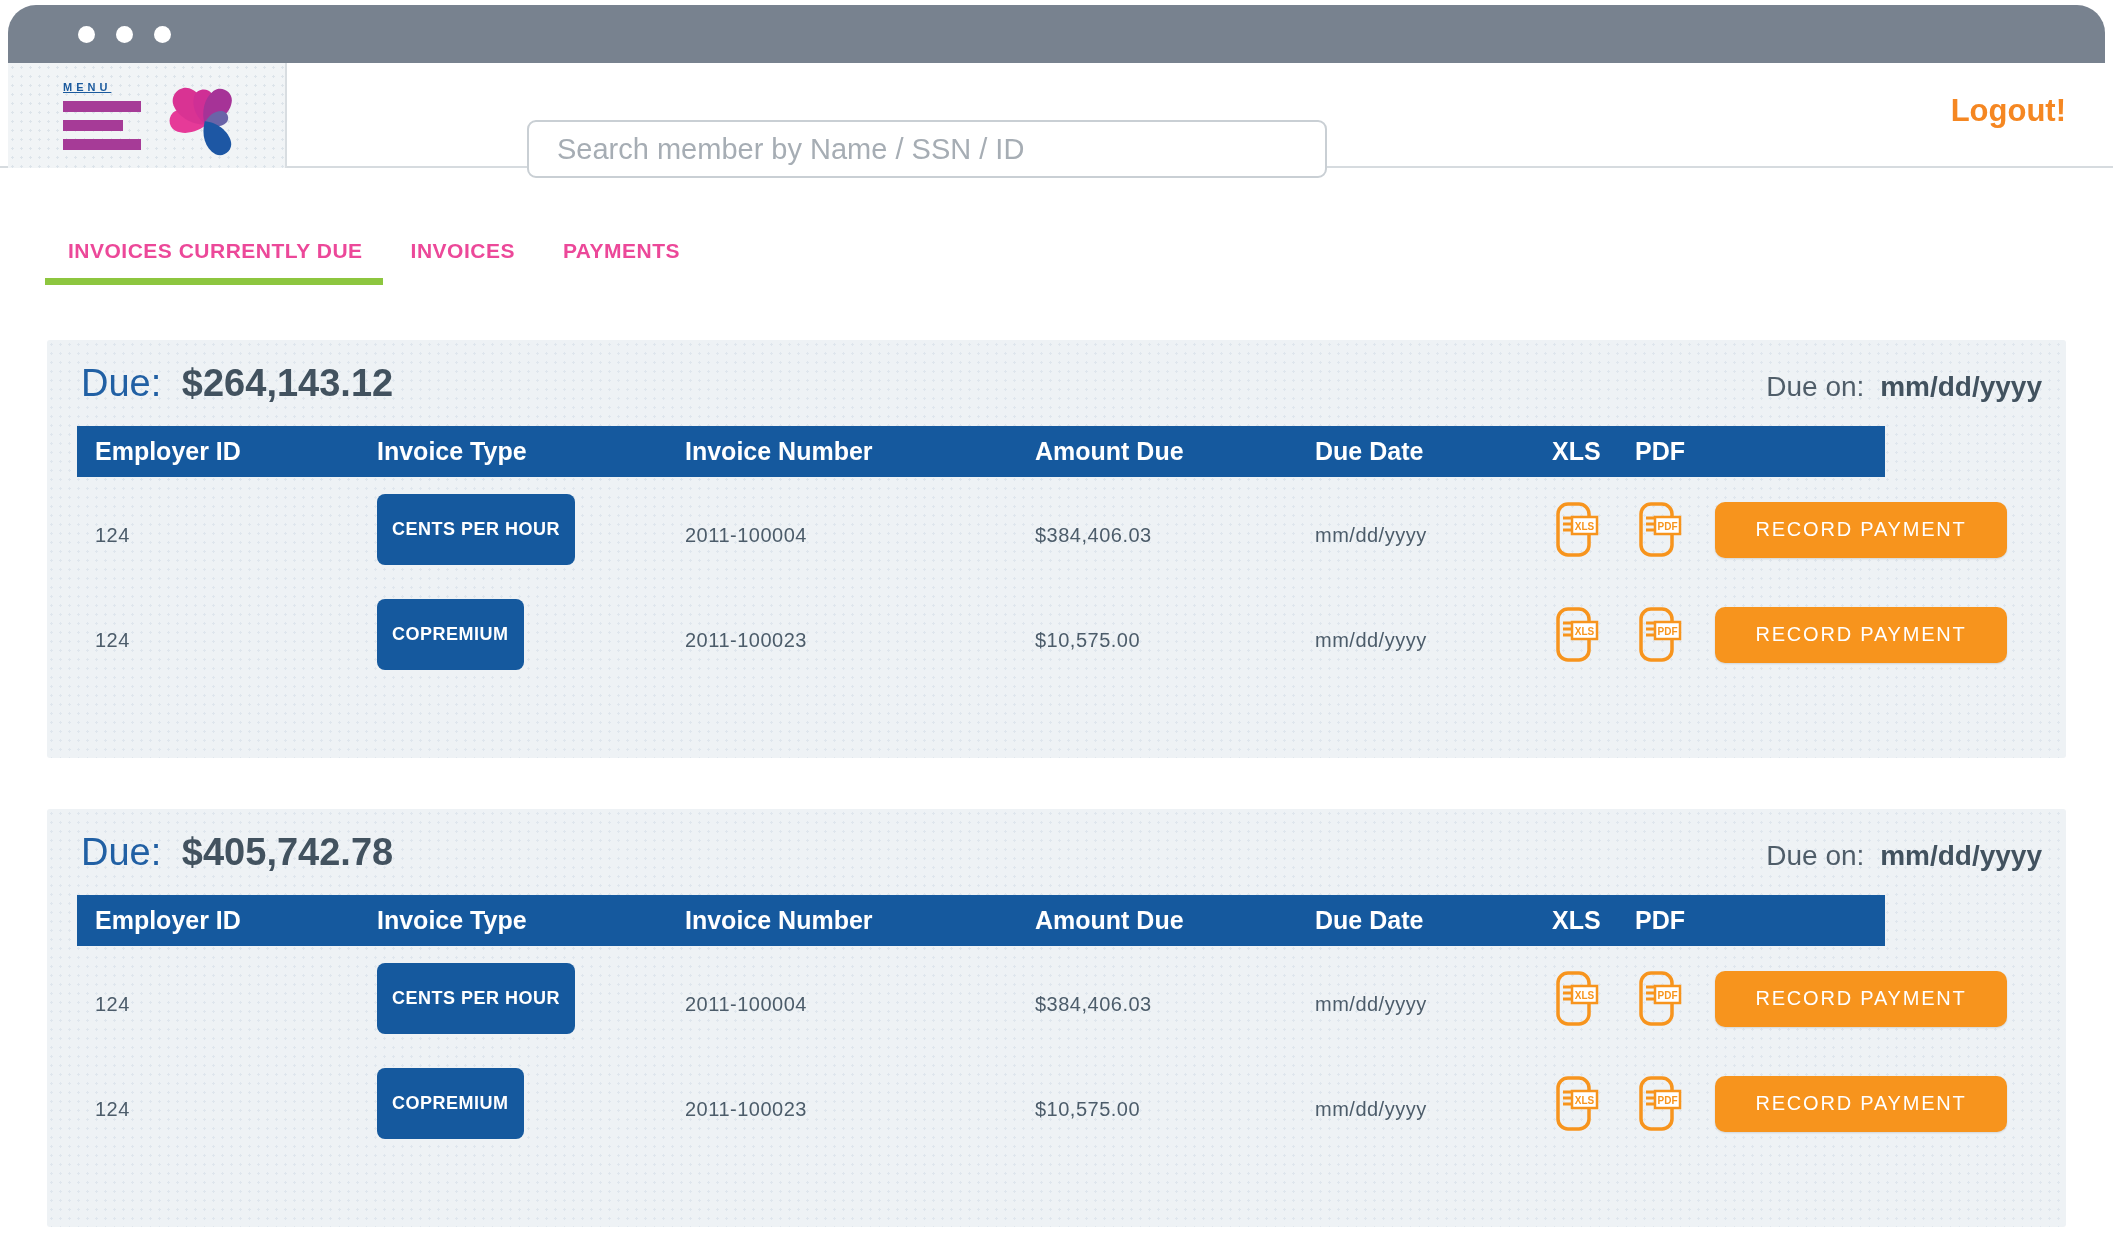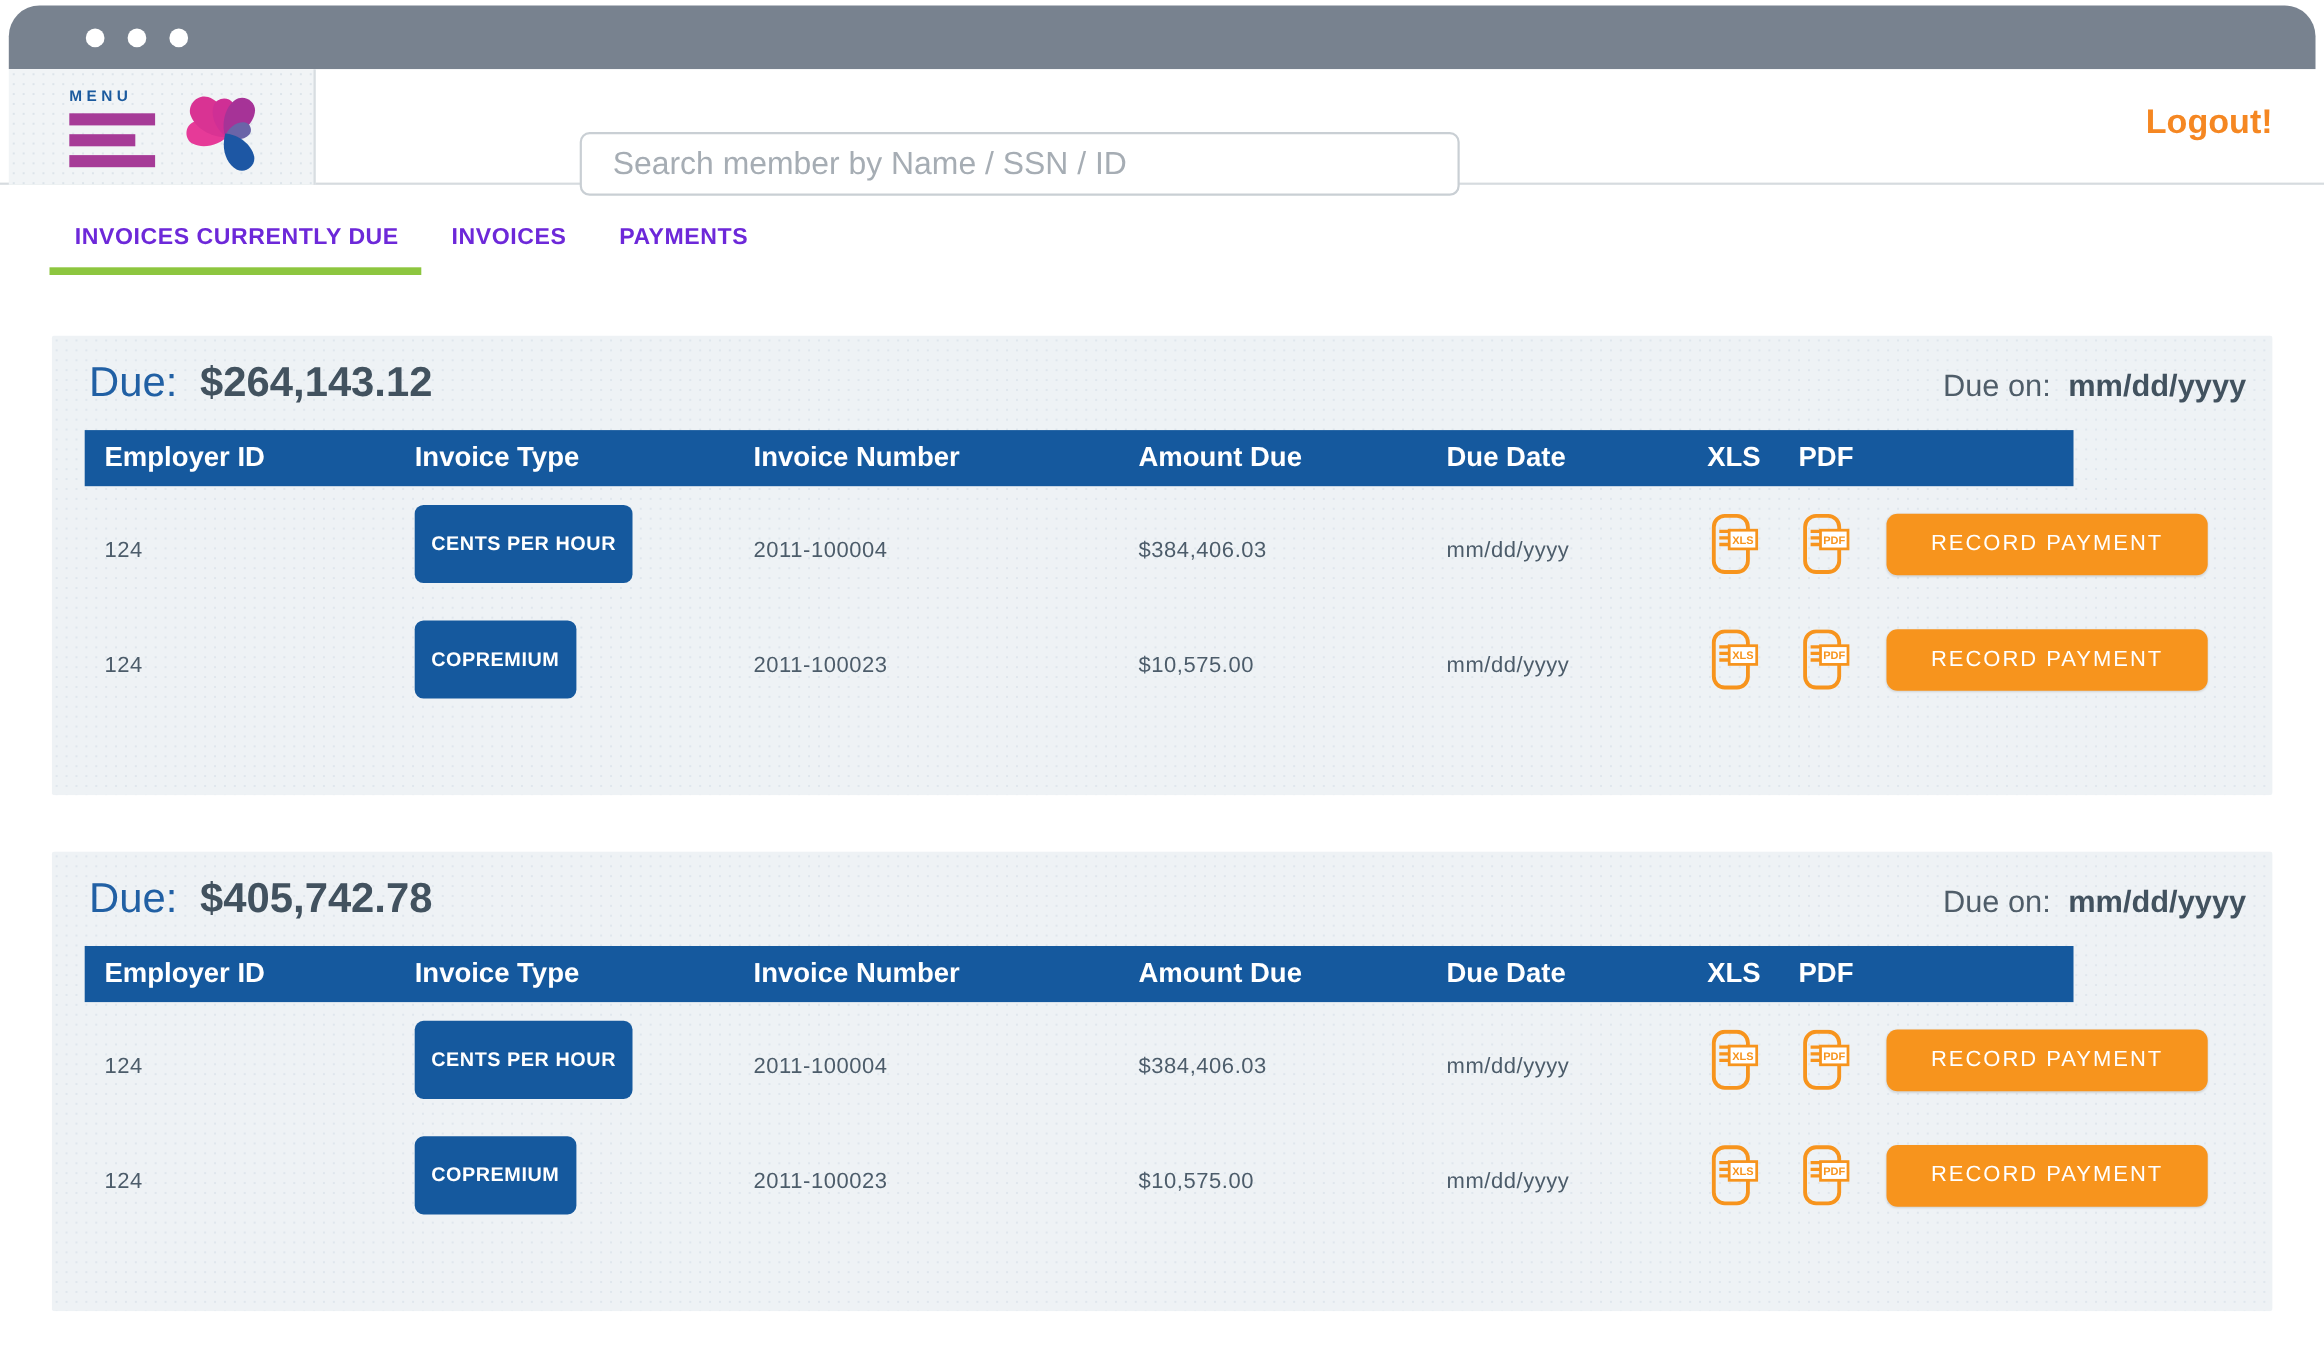--- a/index.html
+++ b/index.html
@@ -12,38 +12,38 @@
   .titlebar .dot { width:17px; height:17px; border-radius:50%; background:#ffffff; }
 
   
   .header { position:relative; height:105px; background:#ffffff; border-bottom:2px solid #d6dbdf; }
   .menu-section { position:absolute; left:8px; top:0; bottom:-2px; width:279px;
                   background:#f1f4f6;
                   background-image:radial-gradient(circle,#dde4ea 1.1px, transparent 1.2px);
                   background-size:9px 9px;
                   border-right:2px solid #d8dde1; display:flex; align-items:center; }
   .menu-btn { margin-left:55px; cursor:pointer; }
-  .menu-btn .menu-word { font-size:14px; font-weight:bold; letter-spacing:4px; color:#1b5a9e; margin-bottom:7px; }
+  .menu-btn .menu-word { font-size:11px; font-weight:bold; letter-spacing:4px; color:#1b5a9e; margin-bottom:7px;text-decoration:underline; }
   .menu-btn .bar { height:11px; background:#a63b97; margin-top:8px; width:78px; }
   .menu-btn .bar.mid { width:60px; }
   .logo { margin-left:22px; }
 
   .search-input { position:absolute; left:527px; top:25px; width:800px; height:58px;
                   border:2px solid #c9cfd4; border-radius:9px; background:#fff;
                   font-family:"Liberation Sans", sans-serif; font-size:29px; color:#5a6672;
                   padding:0 28px; outline:none;margin-top:32px; }
   .search-input::placeholder { color:#a6adb4; }
 
   .logout { position:absolute; right:47px; top:30px; font-size:31px; color:#f58722;
             cursor:pointer; font-weight:700; }
 
   
   .tabbar { display:flex; gap:48px; margin:36px 0 0 68px; }
   .tab { position:relative; font-size:21px; font-weight:bold; letter-spacing:0.5px;
-         color:#6d28d9; padding-bottom:22px; cursor:pointer; white-space:nowrap; }
+         color:#ec4899; padding-bottom:22px; cursor:pointer; white-space:nowrap;margin-top:35px; }
   .tab.active::after { content:''; position:absolute; left:-23px; right:-20px; bottom:0;
                        height:7px; background:#8dc63f; }
 
   
   .cards { display:flex; flex-direction:column; gap:51px; margin:55px 47px 0 47px; }
   .card { width:2019px; height:418px; background:#eef2f5;
           background-image:radial-gradient(circle,#dfe6ed 1.1px, transparent 1.2px);
           background-size:9px 9px; border-radius:3px; padding:22px 20px 0 30px; }
 
   .due-line { display:flex; justify-content:space-between; align-items:baseline;

